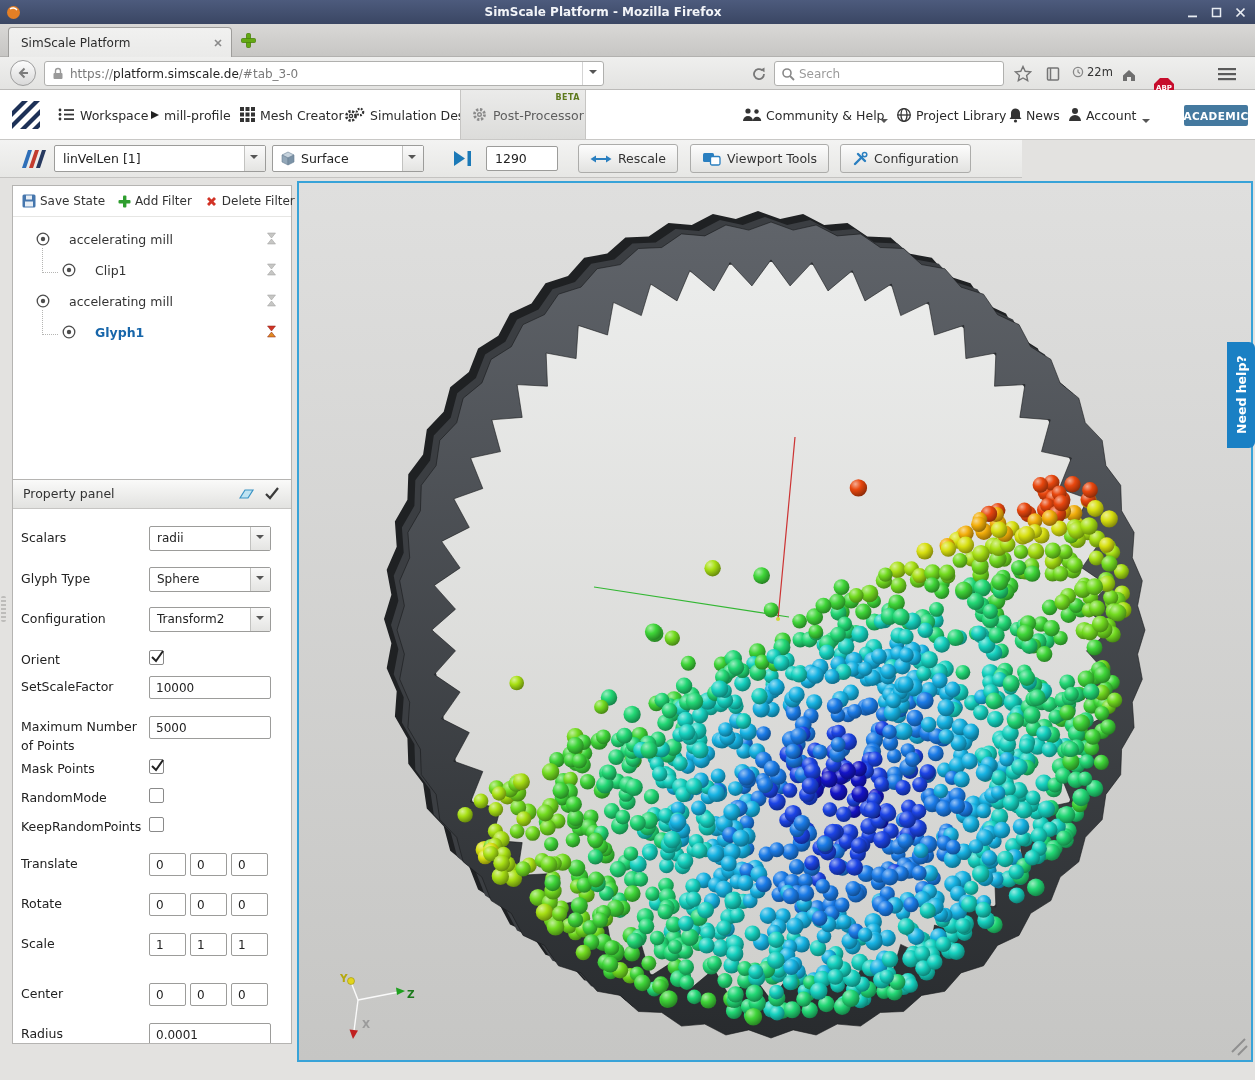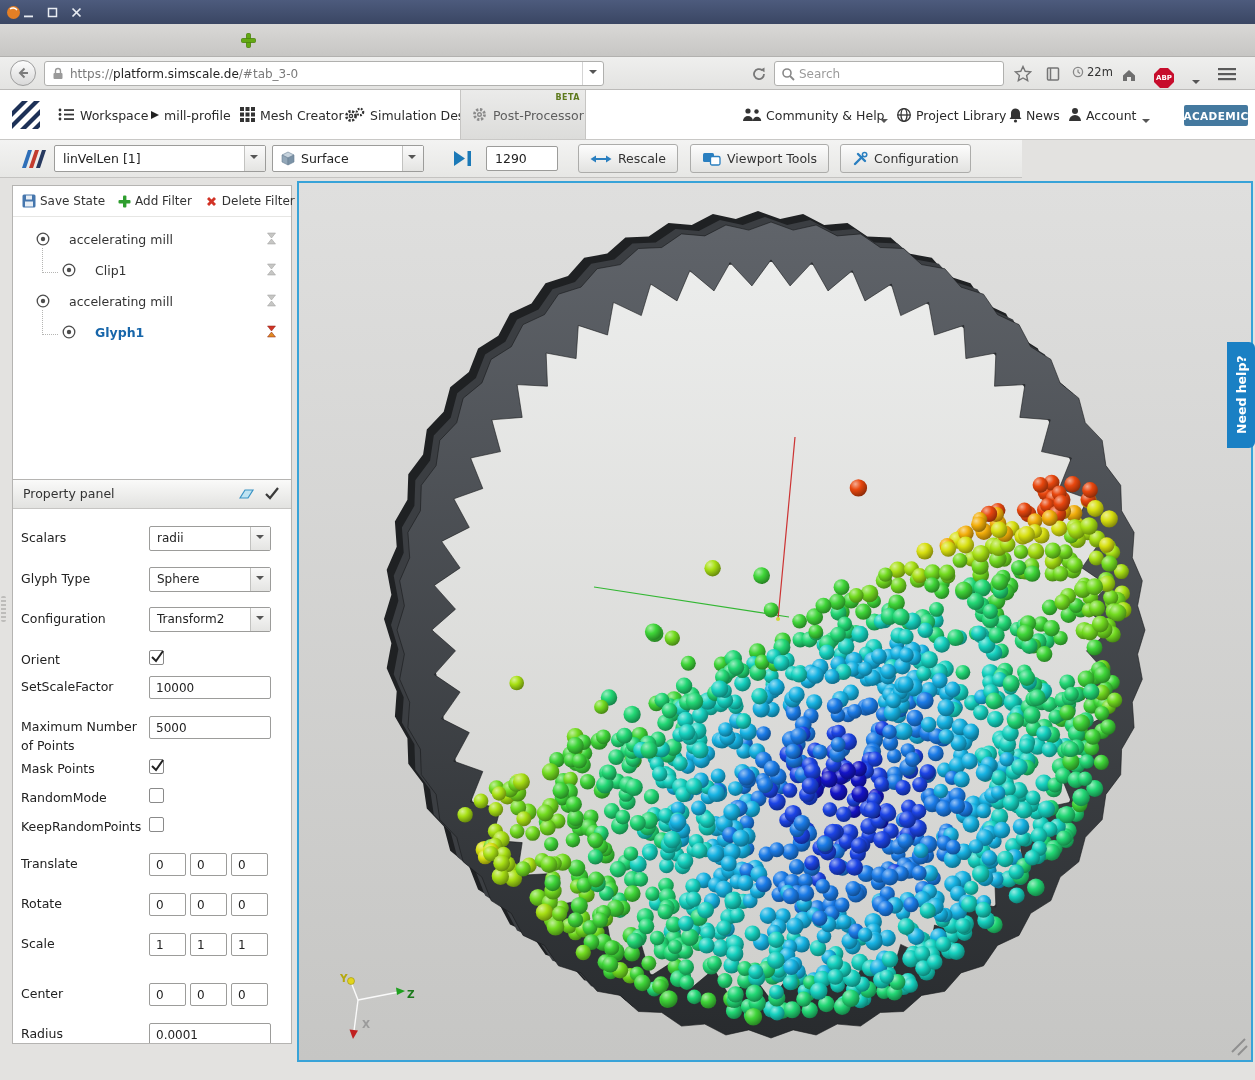--- a/index.html
+++ b/index.html
@@ -37,21 +37,21 @@
   #urlbar .url{font-size:12px;white-space:nowrap;overflow:hidden;flex:1}
   #urlbar .url .dim{color:#7a7a7a}
   #urlbar .url .dom{color:#222}
   #urlbar .drop{width:20px;height:100%;border-left:1px solid #d4d4d4;display:flex;align-items:center;justify-content:center}
   #reload-btn{position:absolute;left:748px;top:6px;width:22px;height:22px;display:flex;align-items:center;justify-content:center}
   #searchbar{position:absolute;left:774px;top:4px;width:230px;height:25px;background:#fff;border:1px solid #b0b0ae;
              border-radius:3px;box-sizing:border-box;display:flex;align-items:center}
   #searchbar .ph{font-size:12px;color:#9a9a9a;margin-left:4px}
   .navico{position:absolute;top:6px;width:22px;height:22px;display:flex;align-items:center;justify-content:center}
   #timer-chip{position:absolute;left:1072px;top:8px;display:flex;align-items:center;gap:3px;font-size:11.5px;color:#333}
-  #abp-badge{position:absolute;left:1154px;top:11px;display:flex;align-items:flex-end;gap:18px}
+  #abp-badge{position:absolute;left:1154px;top:21px;display:flex;align-items:flex-end;gap:18px}
   #abp-badge .oct{width:20px;height:20px;background:#c70d2c;color:#fff;font-size:7px;font-weight:bold;
                   display:flex;align-items:center;justify-content:center;
                   clip-path:polygon(30% 0,70% 0,100% 30%,100% 70%,70% 100%,30% 100%,0 70%,0 30%)}
 
   
   #appheader{position:absolute;left:0;top:90px;width:1255px;height:50px;background:#fff;border-bottom:1px solid #c9c8c6;box-sizing:border-box}
   #appheader .hitem{position:absolute;font-size:12.5px;color:#2b2b2b;top:18px;white-space:nowrap}
   #appheader .hico{position:absolute;top:17px}
   #pp-tab{position:absolute;left:460px;top:0;width:126px;height:49px;background:linear-gradient(#ebebea,#dcdcda);
           border-left:1px solid #c6c5c3;border-right:1px solid #c6c5c3;box-sizing:border-box}
@@ -117,20 +117,21 @@
 </head>
 <body>
 
 <div id="titlebar">
   <span class="wicon">
     <svg width="15" height="15">
         <circle cx="7.5" cy="7.5" r="6.5" fill="#e57f25"></circle>
         <path d="M4 4 a5 5 0 0 1 7 1" stroke="#fff" stroke-width="1.4" fill="none"></path>
       </svg>
   </span>
+  <span class="wtitle">SimScale Platform - Mozilla Firefox</span>
   <span class="wbtns">
     <span class="wbtn">
         <svg width="11" height="11">
           <rect x="1" y="8.5" width="9" height="1.8" fill="#e8ecf2"></rect>
         </svg>
       </span>
     <span class="wbtn">
         <svg width="11" height="11">
           <rect x="1.5" y="1.5" width="8" height="8" fill="none" stroke="#e8ecf2" stroke-width="1.5"></rect>
         </svg>
@@ -140,20 +141,31 @@
           <g stroke="#e8ecf2" stroke-width="1.7">
             <line x1="1.5" y1="1.5" x2="9.5" y2="9.5"></line>
             <line x1="9.5" y1="1.5" x2="1.5" y2="9.5"></line>
           </g>
         </svg>
       </span>
   </span>
 </div>
 
 <div id="tabbar">
+  <div id="tab-active">
+    <span class="tab-title">SimScale Platform</span>
+    <span>
+        <svg width="10" height="10">
+          <g stroke="#8a8a8a" stroke-width="1.6">
+            <line x1="2" y1="2" x2="8" y2="8"></line>
+            <line x1="8" y1="2" x2="2" y2="8"></line>
+          </g>
+        </svg>
+      </span>
+  </div>
   <span id="newtab">
     <svg width="17" height="17">
         <g fill="#63a913" stroke="#4b830c" stroke-width="0.8">
           <rect x="6.5" y="1.5" width="4" height="14" rx="1"></rect>
           <rect x="1.5" y="6.5" width="14" height="4" rx="1"></rect>
         </g>
       </svg>
   </span>
 </div>
 

